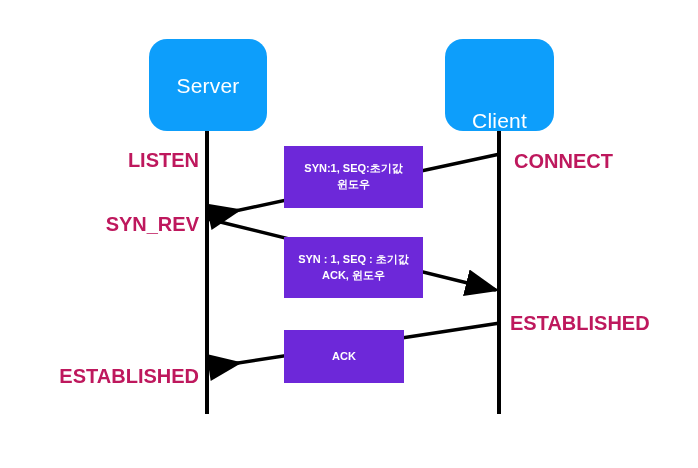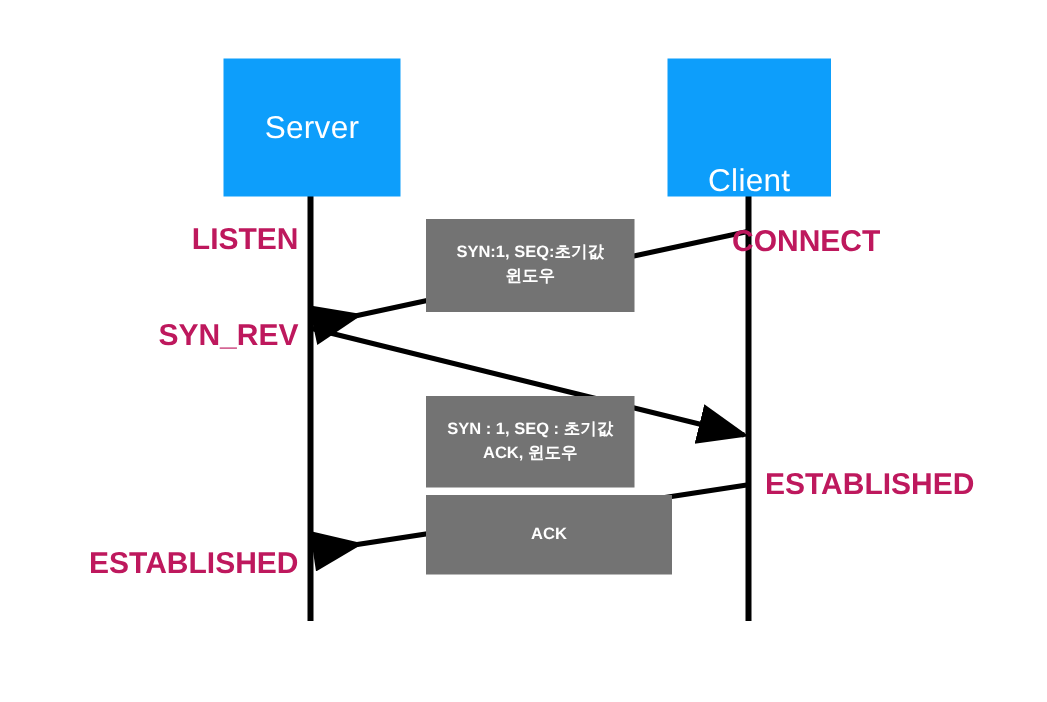--- a/index.html
+++ b/index.html
@@ -28,71 +28,72 @@
   }
 
   
   .participant {
     position: absolute;
     background: #0d9efb;
     display: flex;
     align-items: center;
     justify-content: center;
     z-index: 3;
+    border-radius: 18px;
   }
   .participant-label {
     color: #ffffff;
     font-size: 21px;
     font-weight: 400;
     line-height: 1;
     letter-spacing: 0.2px;
     white-space: nowrap;
   }
   #participant-server { left: 149px; top: 39px; width: 118px; height: 92px; }
   #participant-client { left: 445px; top: 39px; width: 109px; height: 92px; align-items: flex-end; }
 
   
   .message-box {
     position: absolute;
-    background: #737373;
+    background: #6d28d9;
     display: flex;
     align-items: center;
     justify-content: center;
     text-align: center;
     z-index: 4;
   }
   .message-text {
     color: #ffffff;
     font-size: 11px;
     font-weight: bold;
     line-height: 1.45;
     white-space: pre-line;
     padding: 0 4px;
   }
   #message-box-syn     { left: 284px; top: 146px; width: 139px; height: 62px; }
-  #message-box-synack  { left: 284px; top: 237px; width: 139px; height: 61px; margin-top: 27px; }
-  #message-box-ack     { left: 284px; top: 330px; width: 164px; height: 53px; }
+  #message-box-synack  { left: 284px; top: 237px; width: 139px; height: 61px; }
+  #message-box-ack     { left: 284px; top: 330px; width: 120px; height: 53px; }
 
   
   .state-label {
     position: absolute;
     color: #be185d;
     font-size: 20px;
     font-weight: bold;
     line-height: 1;
     white-space: nowrap;
     z-index: 5;
   }
   .state-label.right-aligned { text-align: right; }
   .state-label.left-aligned  { text-align: left; }
 
   #state-listen        { right: 499px; top: 150px; }
   #state-syn-rev       { right: 499px; top: 214px; }
   #state-established-server { right: 499px; top: 366px; }
-  #state-connect       { left: 488px; top: 151px; }
+  #state-connect       { left: 514px; top: 151px; }
   #state-established-client { left: 510px; top: 313px; }
 </style>
 </head>
 <body>
 
 <div id="diagram">
 
   <svg id="arrow-layer" viewBox="0 0 698 468" width="698" height="468">
     <defs>
       <marker id="arrowhead-left" markerWidth="11" markerHeight="11" refX="9" refY="4" orient="auto" markerUnits="strokeWidth">

